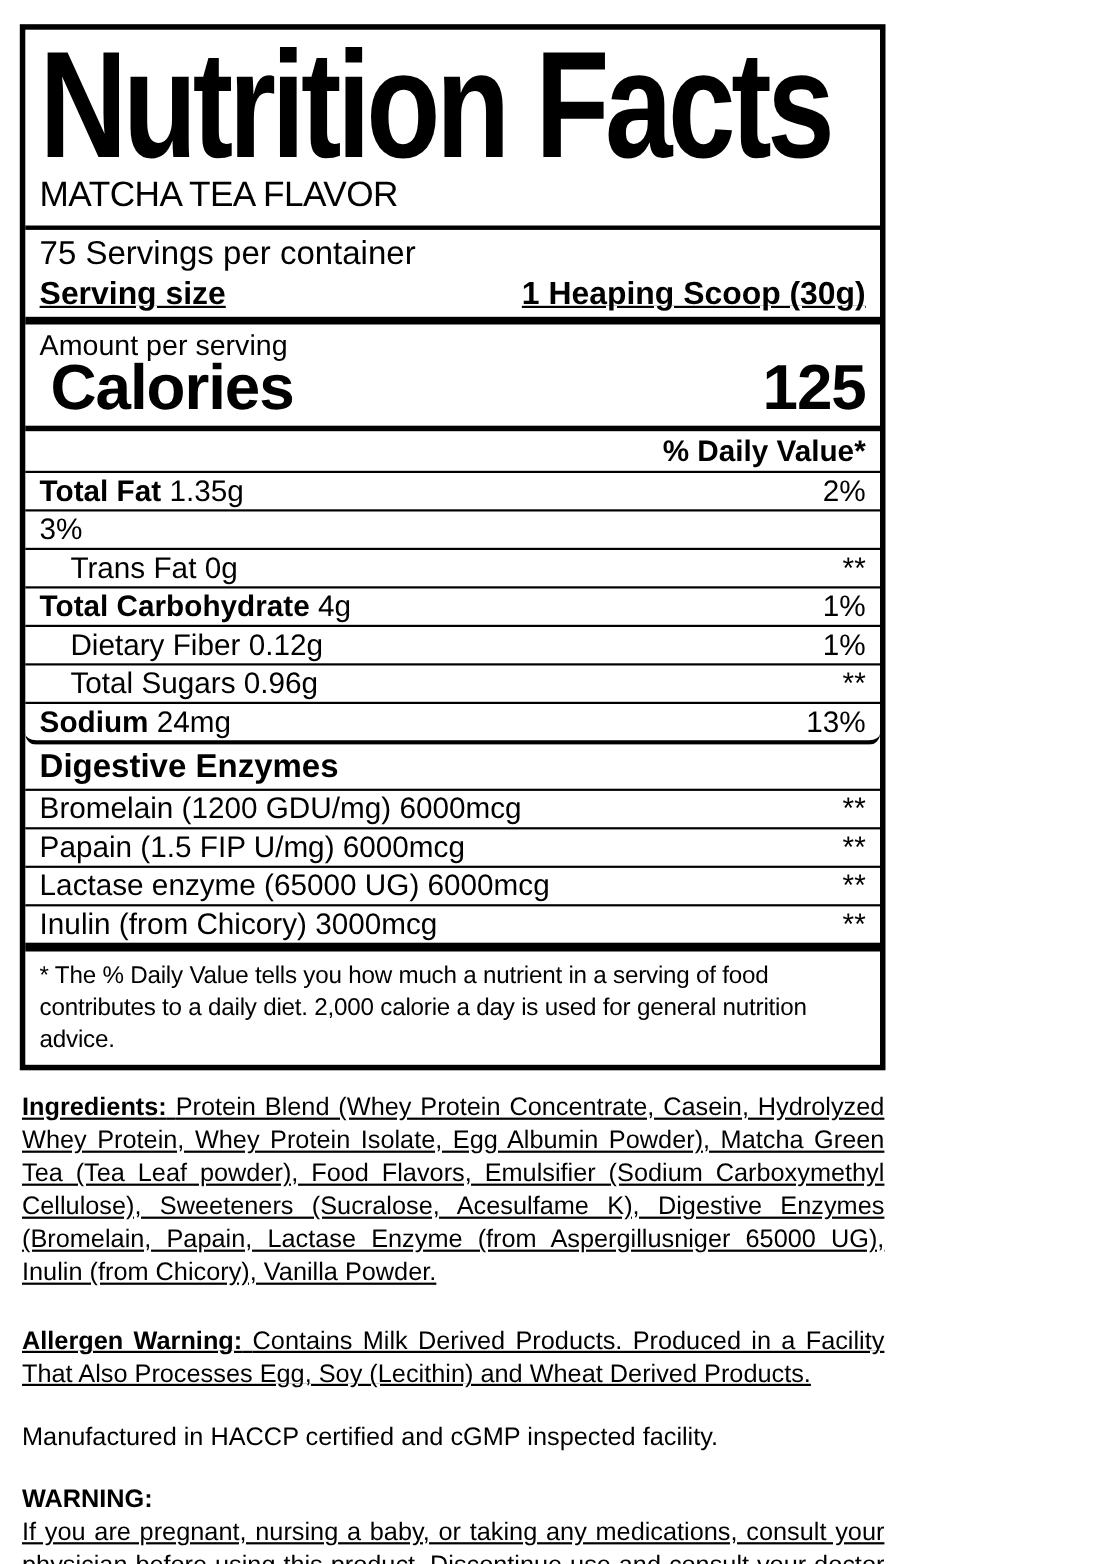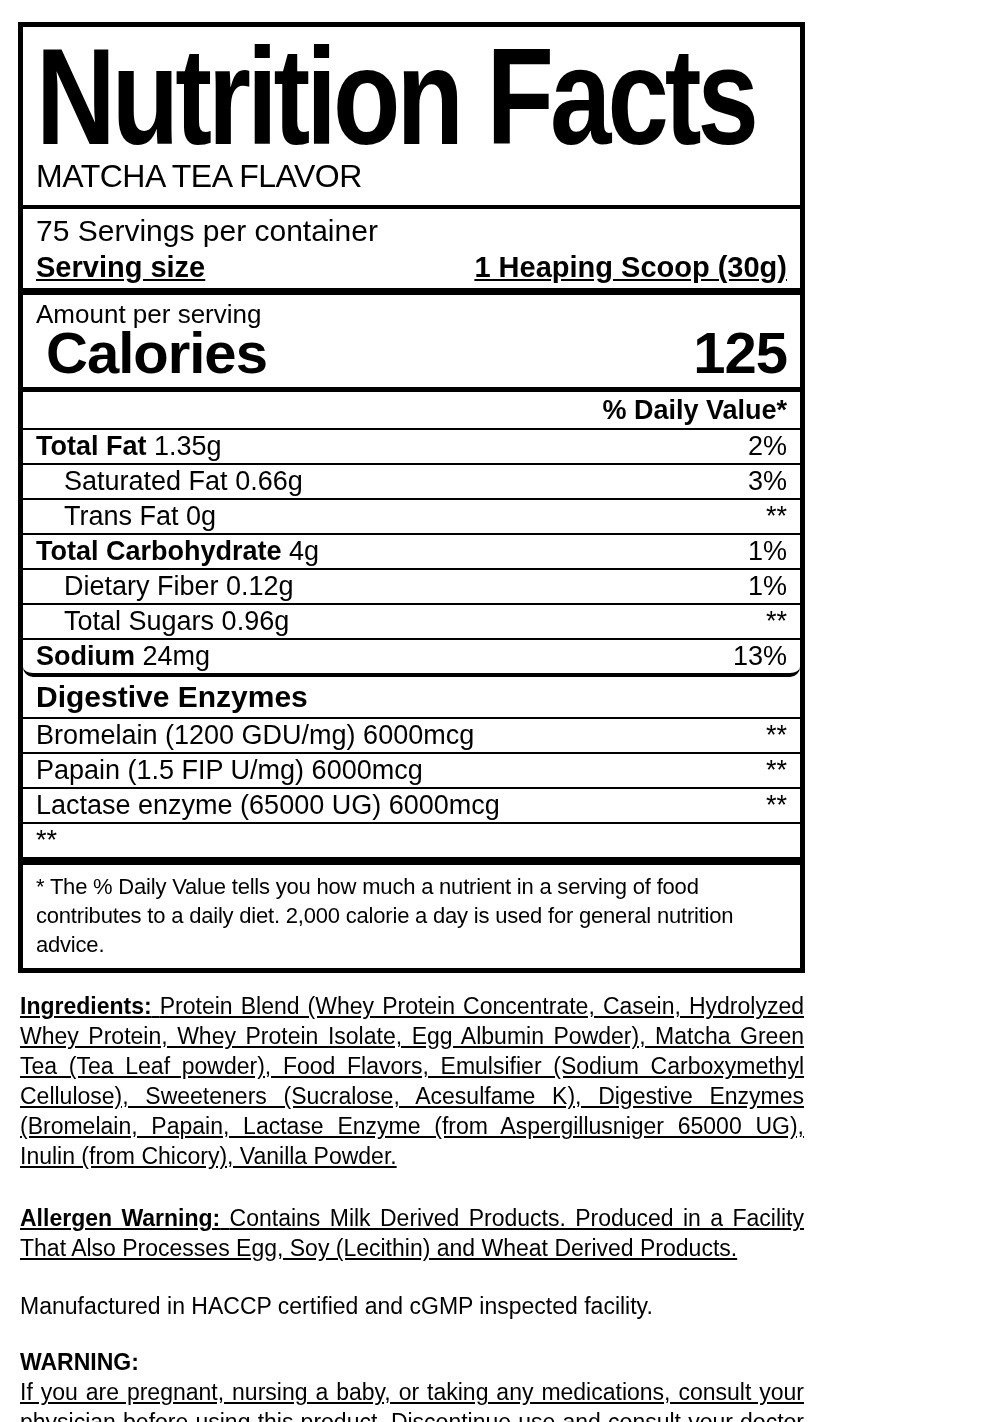--- a/index.html
+++ b/index.html
@@ -84,21 +84,20 @@
     <div class="bar h5"></div>
 
     <div class="nf-dv-header">% Daily Value*</div>
 
     <div class="row">
       <span class="rl"><span class="b">Total Fat</span> <span>1.35g</span></span>
       <span class="rv">2%</span>
     </div>
 
     <div class="row">
-      <span class="rl ind1"><span>Saturated Fat</span> <span>0.66g</span></span>
       <span class="rv">3%</span>
     </div>
 
     <div class="row">
       <span class="rl ind1"><span>Trans Fat</span> <span>0g</span></span>
       <span class="rv stars">**</span>
     </div>
 
     <div class="row">
       <span class="rl"><span class="b">Total Carbohydrate</span> <span>4g</span></span>
@@ -133,20 +132,21 @@
       <span class="rl">Papain (1.5 FIP U/mg) 6000mcg</span>
       <span class="rv stars">**</span>
     </div>
 
     <div class="row">
       <span class="rl">Lactase enzyme (65000 UG) 6000mcg</span>
       <span class="rv stars">**</span>
     </div>
 
     <div class="row bb0">
+      <span class="rl">Inulin (from Chicory) 3000mcg</span>
       <span class="rv stars">**</span>
     </div>
 
     <div class="bar h8"></div>
 
     <div class="nf-footnote">* The % Daily Value tells you how much a nutrient in a serving of food contributes to a daily diet. 2,000 calorie a day is used for general nutrition advice.</div>
 
   </div>
 
   <div class="lower">

